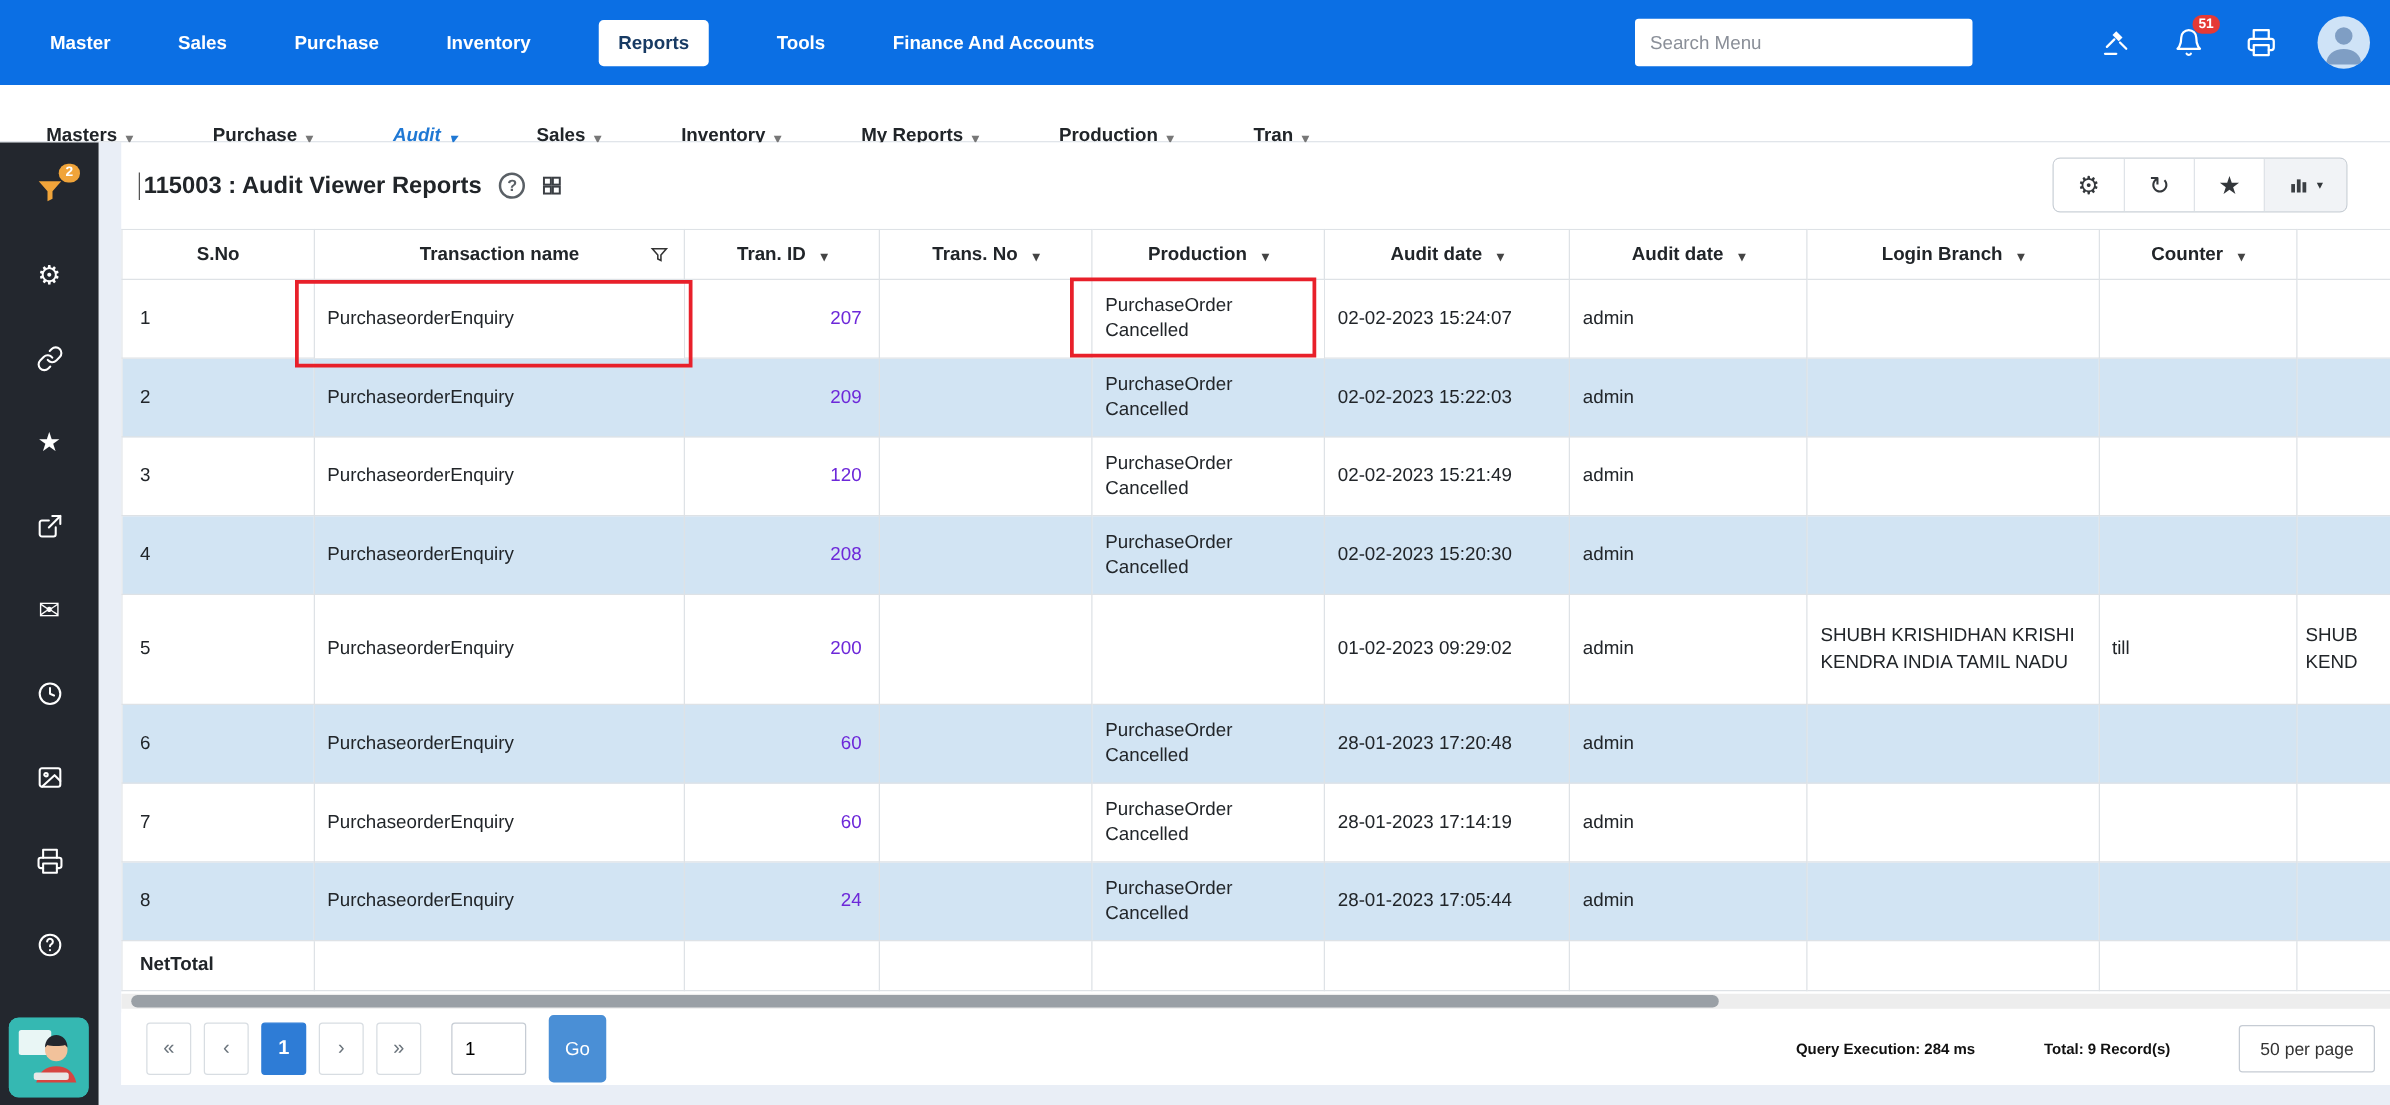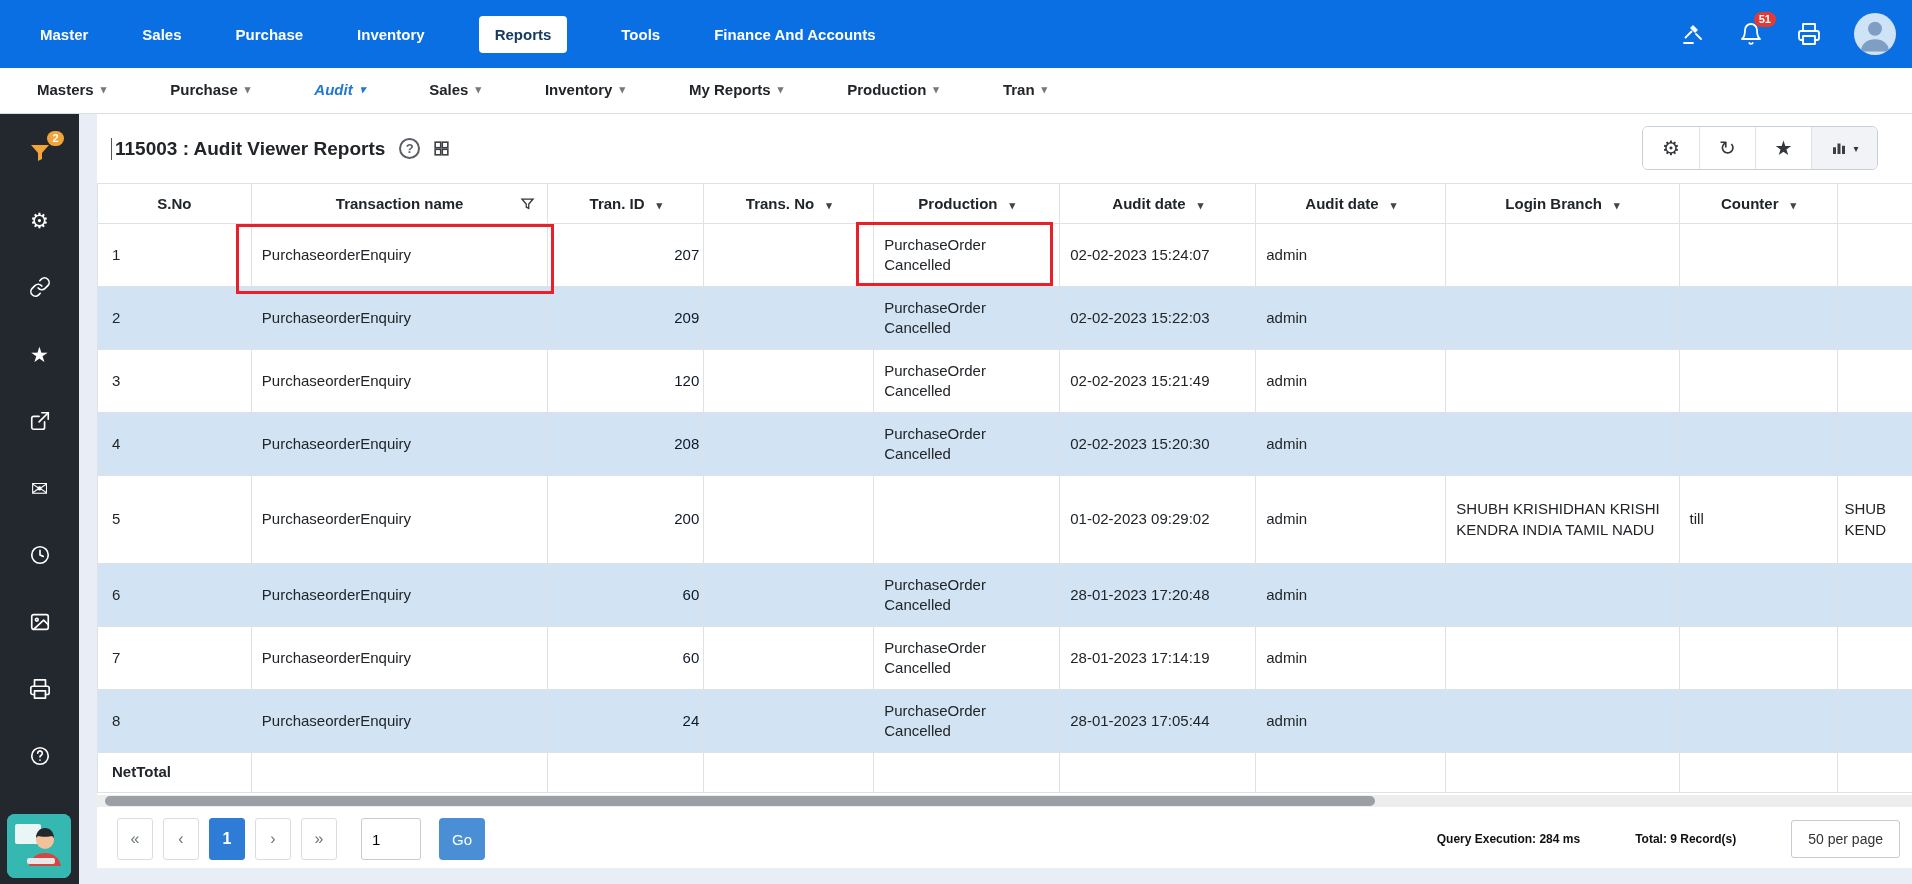--- a/index.html
+++ b/index.html
@@ -13,21 +13,21 @@
   .nav-item.active { background:#ffffff; color:#173a63; padding:10px 16px; border-radius:4px; }
   .nav-right { margin-left:auto; display:flex; align-items:center; gap:32px; }
   .search { width:270px; height:38px; border:none; border-radius:3px; padding:0 12px; font-size:15px; font-family:inherit; color:#333; margin-right:70px; outline:none; }
   .search::placeholder { color:#8a8f98; }
   .nav-icon { position:relative; width:26px; height:26px; display:flex; align-items:center; justify-content:center; cursor:pointer; }
   .badge-red { position:absolute; top:-9px; right:-12px; background:#e53935; color:#fff; font-size:11px; font-weight:700; border-radius:9px; padding:2px 5px; line-height:1; }
   .avatar-circle { width:42px; height:42px; border-radius:50%; background:#cfe3f7; display:flex; align-items:center; justify-content:center; overflow:hidden; cursor:pointer; }
 
   
   .menubar { position:absolute; left:0; top:68px; width:1912px; height:46px; background:#ffffff; border-bottom:1px solid #d8dde3; display:flex; align-items:center; gap:64px; padding-left:37px; }
-  .mb-item { height:58px; display:flex; align-items:center; gap:7px; font-size:15px; font-weight:700; color:#212529; cursor:pointer; border-bottom:3px solid transparent; }
+  .mb-item { height:58px; display:flex; align-items:flex-end; gap:7px; font-size:15px; font-weight:700; color:#212529; cursor:pointer; border-bottom:3px solid transparent; }
   .mb-item .caret { font-size:11px; color:#777; }
   .mb-item.active { color:#1f78d4; border-bottom-color:#1f78d4;font-style:italic; }
   .mb-item.active .caret { color:#1f78d4; }
 
   
   .sidebar { position:absolute; left:0; top:114px; width:79px; height:770px; background:#23272e; }
   .side-icons { display:flex; flex-direction:column; align-items:center; padding-top:26px; gap:41px; }
   .side-icon { position:relative; width:26px; height:26px; display:flex; align-items:center; justify-content:center; cursor:pointer; color:#ffffff; }
   .side-icon.glyph { font-size:21px; line-height:1; }
   .side-badge { position:absolute; top:-9px; right:-11px; background:#f0a43a; color:#fff; font-size:11px; font-weight:700; border-radius:8px; padding:1px 5px; line-height:1.2; }
@@ -52,59 +52,60 @@
   table { border-collapse:collapse; table-layout:fixed; width:1832px; }
   th, td { border:1px solid #dee2e6; font-size:15px; }
   th { height:40px; background:#fff; font-weight:700; color:#212529; padding:4px 6px; }
   .th-inner { display:flex; align-items:flex-end; justify-content:center; gap:12px; position:relative; width:100%; }
   .th-inner .caret { font-size:11px; color:#444; }
   .th-funnel { position:absolute; right:6px; top:50%; transform:translateY(-50%); cursor:pointer; display:flex; }
   td { height:63px; padding:6px 10px; vertical-align:middle; color:#212529; line-height:1.35; background:#fff; }
   tr.alt td { background:#d2e4f3; }
   td.tall { height:88px; }
   .c-sno { padding-left:14px; }
-  .c-tid { text-align:right; padding-right:4px; color:#0f172a; cursor:pointer; }
+  .c-tid { text-align:right; padding-right:14px; color:#6d28d9; cursor:pointer; }
   .c-extra { padding:6px 6px; }
   td.rel { position:relative; }
   .anno { position:absolute; border:3px solid #e8202a; z-index:5; pointer-events:none; }
   .anno1 { left:-16px; right:-7px; top:0; bottom:-8px; }
   .anno2 { left:-18px; right:6px; top:-2px; bottom:0; }
   tr.nettotal td { height:40px; font-weight:700; }
 
   
   .hscroll { position:relative; height:12px; margin-top:2px; background:#ededed; width:1815px; }
   .hthumb { position:absolute; left:8px; top:1px; width:1270px; height:10px; background:#9aa0a6; border-radius:6px; cursor:grab; }
 
   
   .pagination { position:absolute; left:0; right:0; bottom:0; height:58px; background:#fff; display:flex; align-items:center; padding:0 12px 0 20px; }
   .pg-left { display:flex; align-items:center; gap:10px; }
   .pg-btn { width:36px; height:42px; border:1px solid #d8dde2; background:#fff; color:#6c757d; font-size:16px; border-radius:3px; cursor:pointer; font-family:inherit; }
   .pg-btn.active { background:#2e7cd6; border-color:#2e7cd6; color:#fff; font-weight:700; }
   .pg-input { width:60px; height:42px; border:1px solid #c6ccd4; border-radius:3px; padding:0 10px; font-size:15px; font-family:inherit; margin-left:14px; }
-  .pg-go { width:46px; height:42px; border:none; border-radius:4px; background:#4a8fd6; color:#fff; font-size:15px; cursor:pointer; font-family:inherit; margin-left:8px; }
+  .pg-go { width:46px; height:54px; border:none; border-radius:4px; background:#4a8fd6; color:#fff; font-size:15px; cursor:pointer; font-family:inherit; margin-left:8px; }
   .pg-right { margin-left:auto; display:flex; align-items:center; gap:55px; }
   .pg-strong { font-size:12px; font-weight:700; color:#111; }
   .per-page { border:1px solid #c6ccd4; border-radius:3px; padding:10px 16px; font-size:14px; color:#333; cursor:pointer; background:#fff; }
 
   svg { display:block; }
 </style>
 </head>
 <body>
 
 <div class="topnav">
   <div class="nav-items">
     <span class="nav-item">Master</span>
     <span class="nav-item">Sales</span>
     <span class="nav-item">Purchase</span>
     <span class="nav-item">Inventory</span>
     <span class="nav-item active">Reports</span>
     <span class="nav-item">Tools</span>
     <span class="nav-item">Finance And Accounts</span>
   </div>
   <div class="nav-right">
+    <input class="search" placeholder="Search Menu" style="">
     <span class="nav-icon">
       <svg width="24" height="24" viewBox="0 0 24 24" fill="none" stroke="#fff" stroke-width="1.8" stroke-linecap="round" stroke-linejoin="round">
           <path d="M12 3l5 5-3 3-5-5z" fill="#fff" stroke="none"></path>
           <line x1="10.5" y1="9.5" x2="4.5" y2="15.5"></line>
           <line x1="15" y1="12" x2="20" y2="17"></line>
           <line x1="3" y1="21" x2="12" y2="21"></line>
         </svg>
     </span>
     <span class="nav-icon">
       <svg width="24" height="24" viewBox="0 0 24 24" fill="none" stroke="#fff" stroke-width="1.8" stroke-linecap="round" stroke-linejoin="round">

